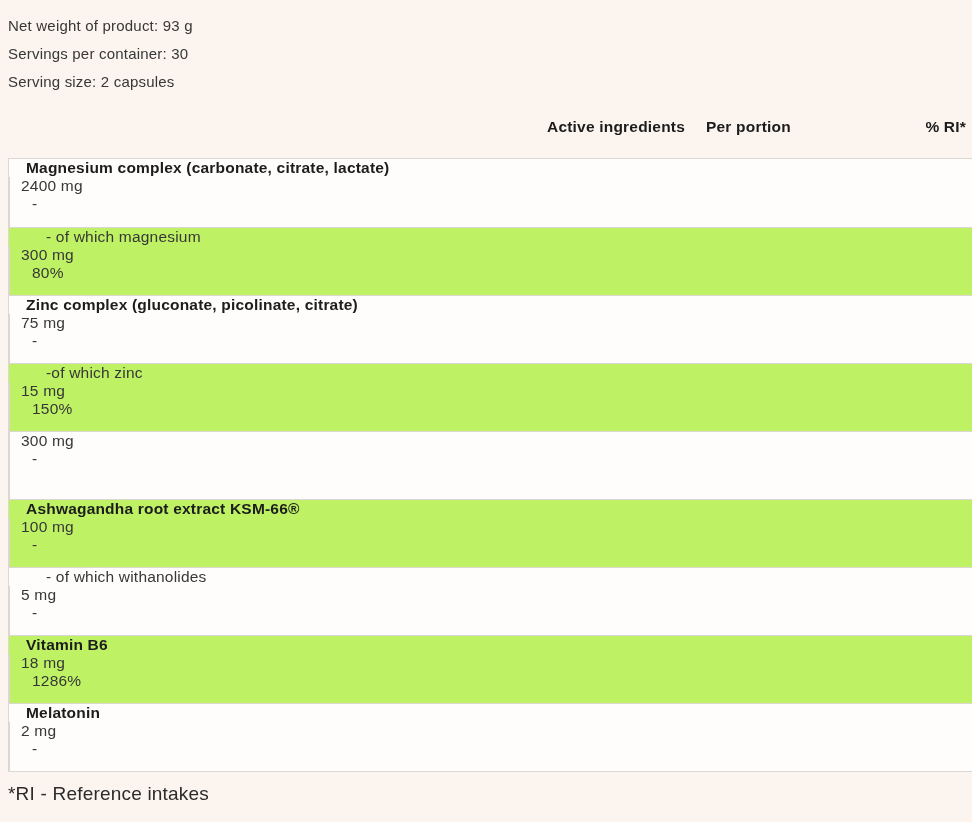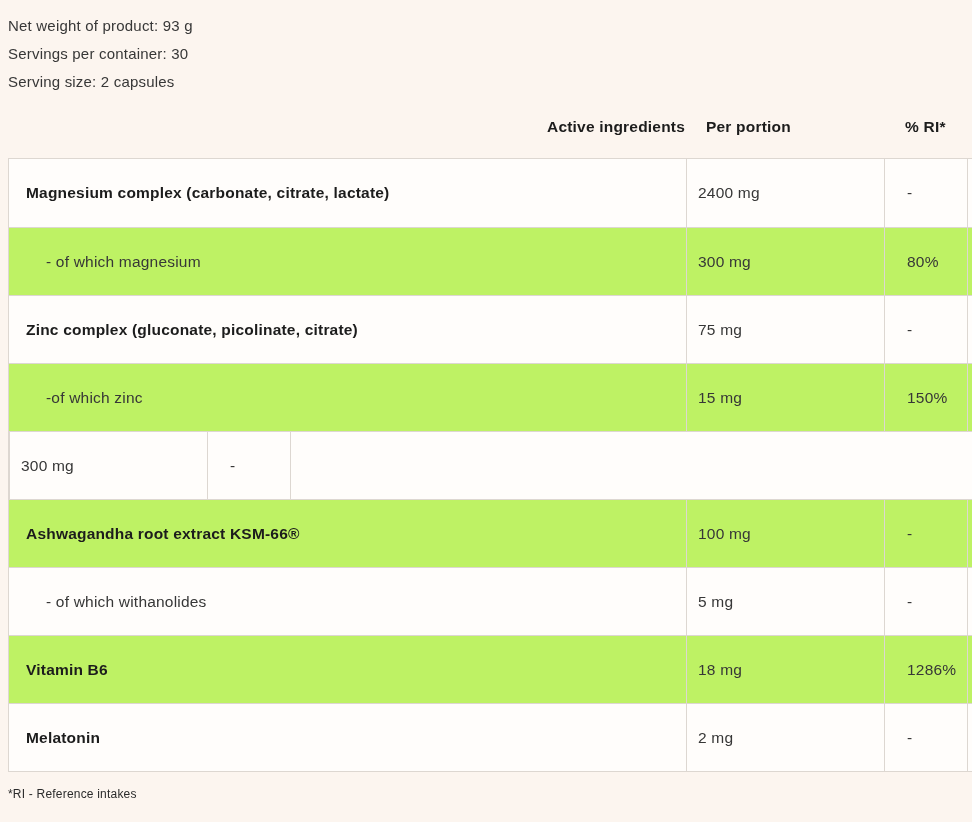--- a/index.html
+++ b/index.html
@@ -28,52 +28,52 @@
     align-items: center;
   }
   .th {
     font-size: 15.5px;
     font-weight: 700;
     color: #1c1c1c;
     letter-spacing: .2px;
   }
   .th-ingredient { width: 677px; padding-left: 17px; text-align: right; }
   .th-portion    { width: 198px; padding-left: 21px; }
-  .th-ri         { width: 83px;  padding-left: 22px; }
+  .th-ri         { width: 83px;  padding-left: 22px; text-align: right; }
   .th-cut        { flex: 1; }
 
   
   .table {
     margin-left: 8px;
     border-top: 1px solid #ddd7d1;
     border-bottom: 1px solid #ddd7d1;
     border-left: 1px solid #ddd7d1;
   }
-  .tr { display: flex; height: 68px; }
+  .tr { display: flex; height: 68px; flex-direction: column; }
   .tr + .tr { border-top: 1px solid #ddd7d1; }
   .row-light { background: #fffdfb; }
   .row-shade { background: #bef264; }
   .td {
     display: flex;
     align-items: center;
     font-size: 15.5px;
     color: #373737;
     letter-spacing: .2px;
   }
   .td-ingredient { width: 677px; padding-left: 17px; }
   .td-ingredient.indent { padding-left: 37px; }
   .td-portion { width: 198px; padding-left: 11px; border-left: 1px solid #ddd7d1; }
   .td-ri      { width: 83px;  padding-left: 22px; border-left: 1px solid #ddd7d1; }
   .td-cut     { flex: 1; border-left: 1px solid #ddd7d1; }
   .bold { font-weight: 700; color: #1c1c1c; }
 
   
   .footnote {
     margin: 12px 0 0 8px;
-    font-size: 12px;
+    font-size: 19px;
     line-height: 20px;
     color: #2b2b2b;
     letter-spacing: .2px;
   }
 </style>
 </head>
 <body>
 
 <div class="page">
 

